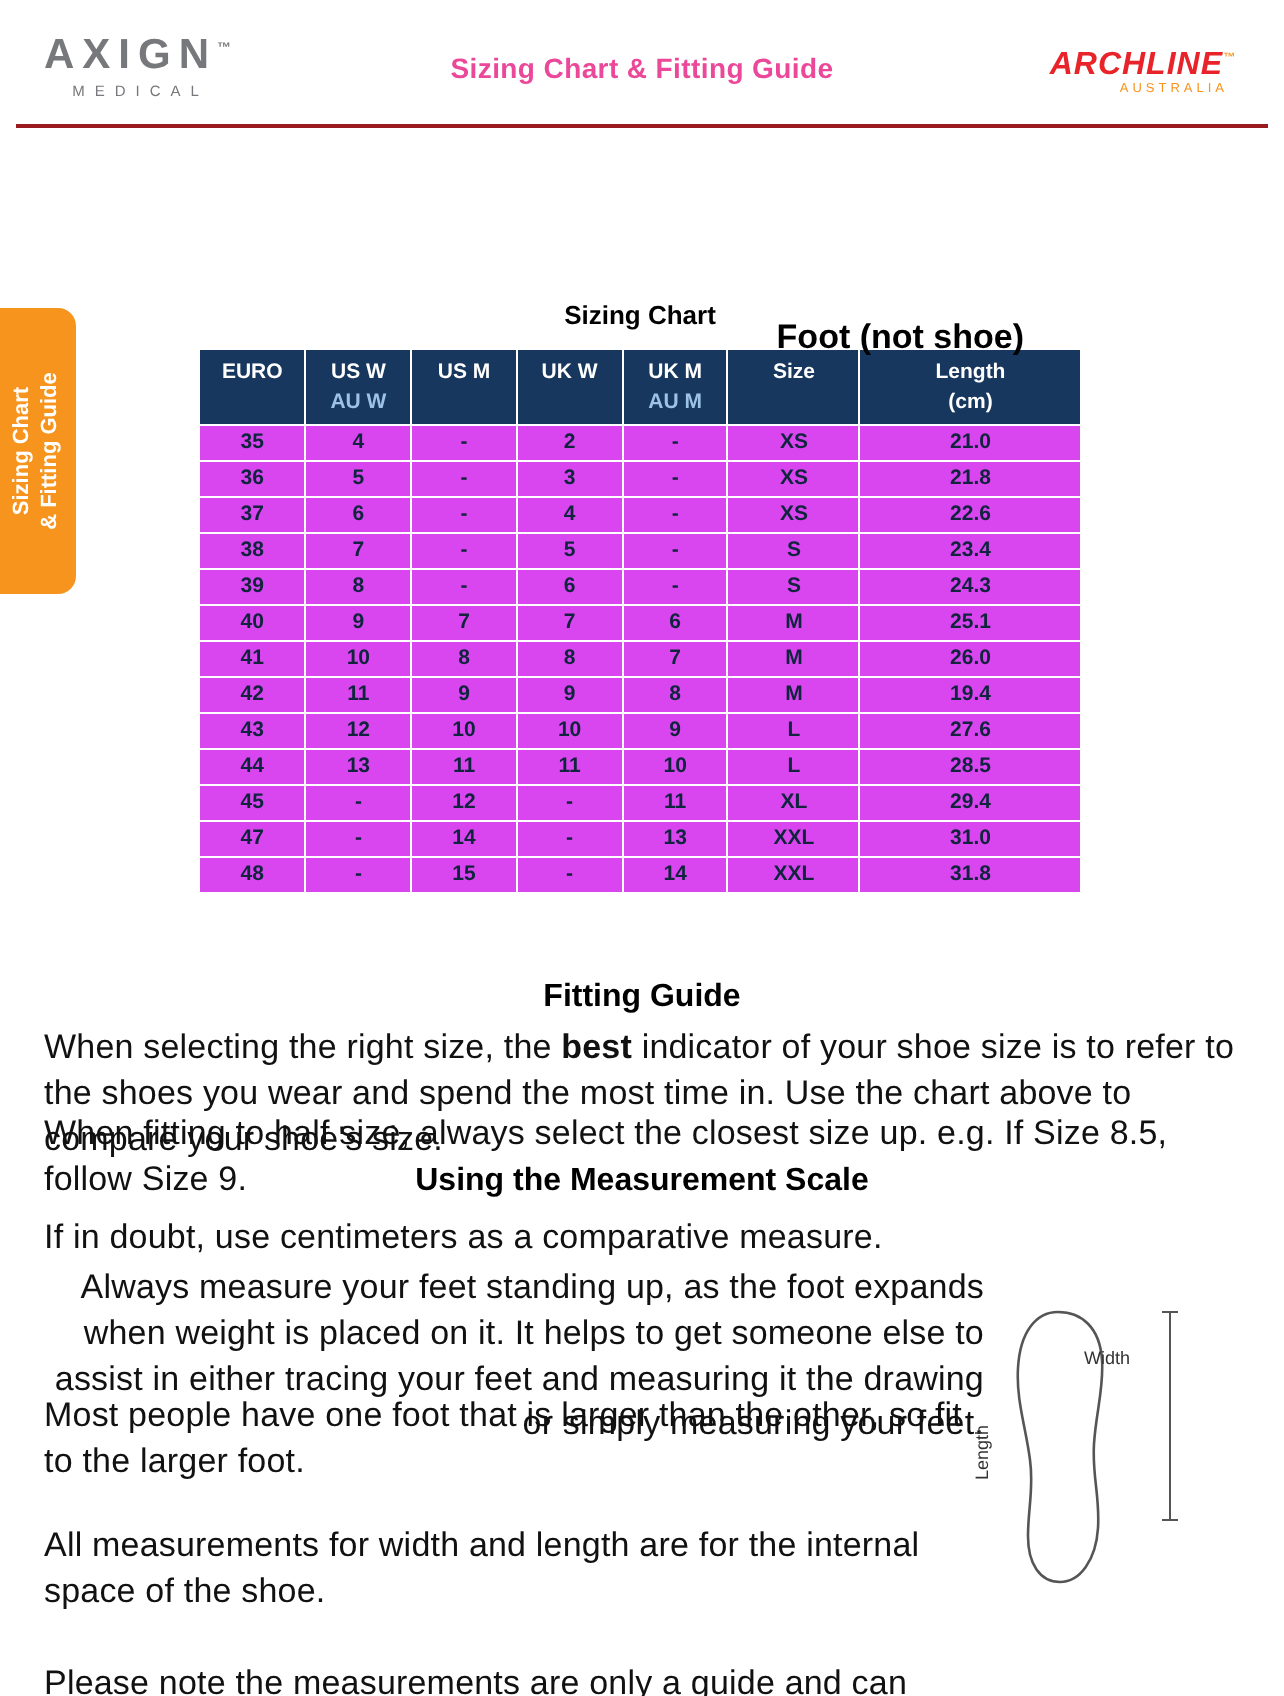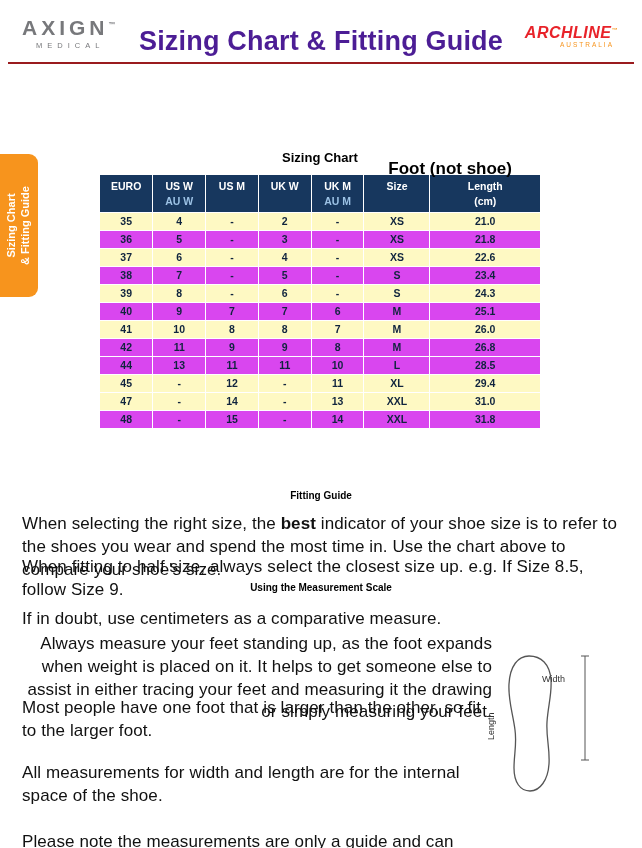--- a/index.html
+++ b/index.html
@@ -7,21 +7,21 @@
   html,body { background:#ffffff; }
   body { font-family:"Liberation Sans", sans-serif; }
   .page { position:relative; width:642px; height:848px; background:#ffffff; overflow:hidden; margin:0 auto; }
 
   
   .logo-axign { position:absolute; left:22px; top:16px; color:#77787B; text-align:center; }
   .axign-name { font-size:21px; font-weight:bold; letter-spacing:4px; }
   .axign-name .tm { font-size:7px; vertical-align:super; letter-spacing:0; }
   .axign-sub { font-size:7.5px; letter-spacing:5px; margin-top:1px; padding-left:3px; }
   .page-title { position:absolute; left:0; right:0; top:26px; text-align:center;
-                font-size:27px; font-weight:bold; color:#4c1d95; letter-spacing:0.2px; }
+                font-size:14px; font-weight:bold; color:#ec4899; letter-spacing:0.2px; }
   .logo-archline { position:absolute; right:24px; top:24px; text-align:right; }
   .arch-name { font-size:16px; font-weight:bold; font-style:italic; color:#E8232A; letter-spacing:0.5px; }
   .arch-name .tm { font-size:6px; vertical-align:super; color:#F7941D; }
   .arch-sub { font-size:6.5px; color:#F7941D; letter-spacing:2px; margin-top:-1px; padding-right:4px; }
   .header-rule { position:absolute; left:8px; right:8px; top:62px; height:2px; background:#9A1B1E; }
 
   
   .side-tab { position:absolute; left:0; top:154px; width:38px; height:143px;
               background:#F7941D; border-radius:0 9px 9px 0; }
   .side-tab-inner { position:absolute; left:0; top:0; width:143px; height:38px;
@@ -37,25 +37,25 @@
   table.sizing { width:100%; border-collapse:collapse; table-layout:fixed;padding-left:45px; }
   .sizing th { background:#17375E; color:#fff; font-size:10.5px; font-weight:bold;
                vertical-align:top; padding-top:5px; height:37px; border-left:1px solid #fff; text-align:center; }
   .sizing th:first-child { border-left:none; }
   .sizing th .l1 { display:block; }
   .sizing th .l2 { display:block; margin-top:3px; }
   .sizing th .l2.au { color:#9CC2E5; }
   .sizing td { text-align:center; font-size:10.5px; font-weight:bold; color:#10243E;
                height:18px; padding:1px 0; border-left:1px solid #fff; border-top:1px solid #fff; }
   .sizing td:first-child { border-left:none; }
-  tr.row-odd  td { background:#fef9c3; }
+  tr.row-odd  td { background:#d946ef; }
   tr.row-even td { background:#d946ef; }
 
   
-  .sec-title { position:absolute; left:0; right:0; text-align:center; font-weight:bold; font-size:10px; color:#000; }
+  .sec-title { position:absolute; left:0; right:0; text-align:center; font-weight:bold; font-size:16px; color:#000; }
   .body-p { position:absolute; left:22px; font-size:17px; color:#111; line-height:1.34; letter-spacing:0.1px; }
   #fitting-title { top:490px; }
   #p1 { top:513px; width:598px; }
   #p2 { top:556px; width:598px; }
   #measure-title { top:582px; }
   #p3 { top:608px; width:598px; }
   #p4 { top:633px; width:470px;text-align:right; }
   #p5 { top:697px; width:470px; }
   #p6 { top:762px; width:470px; }
   #p7 { top:788px; width:460px;margin-top:43px; }
@@ -199,21 +199,30 @@
             <td>M</td>
             <td>26.0</td>
           </tr>
           <tr class="row-even">
             <td>42</td>
             <td>11</td>
             <td>9</td>
             <td>9</td>
             <td>8</td>
             <td>M</td>
-            <td>26.8</td>
+            <td>19.4</td>
+          </tr>
+          <tr class="row-odd">
+            <td>43</td>
+            <td>12</td>
+            <td>10</td>
+            <td>10</td>
+            <td>9</td>
+            <td>L</td>
+            <td>27.6</td>
           </tr>
           <tr class="row-even">
             <td>44</td>
             <td>13</td>
             <td>11</td>
             <td>11</td>
             <td>10</td>
             <td>L</td>
             <td>28.5</td>
           </tr>

